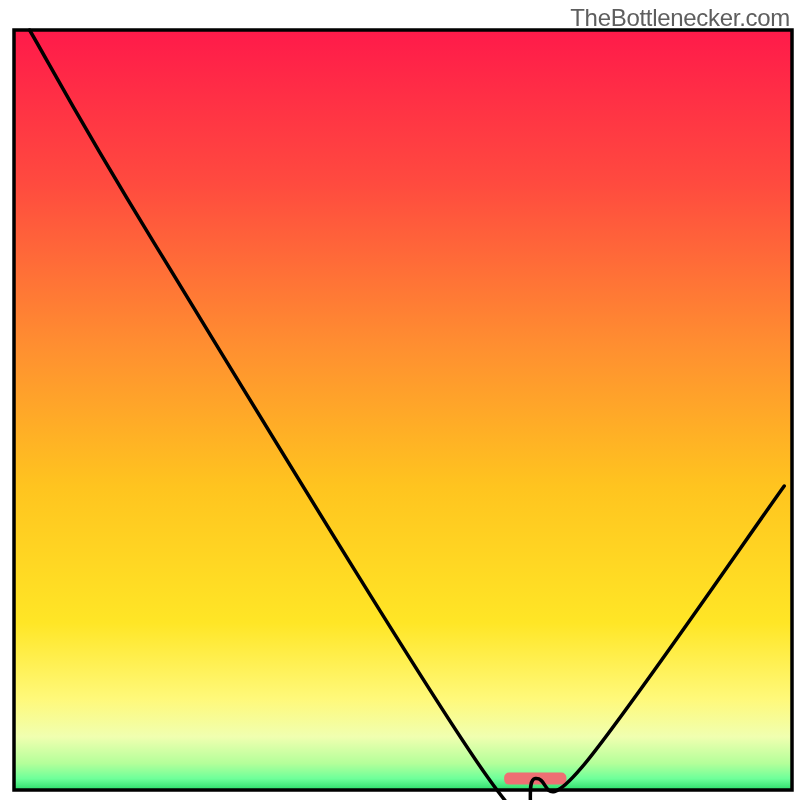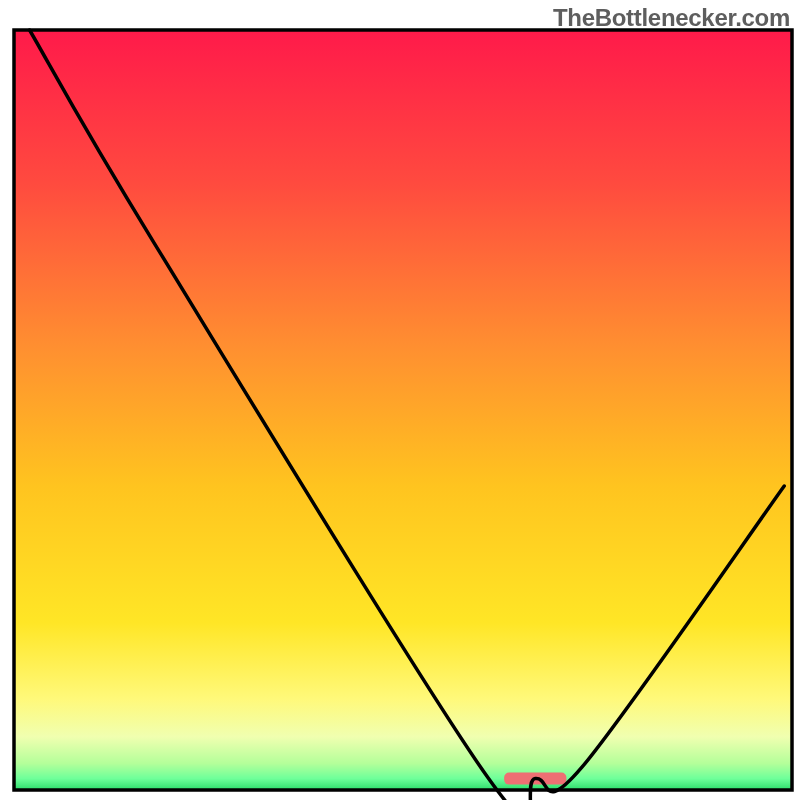--- a/index.html
+++ b/index.html
@@ -14,21 +14,21 @@
     position: relative;
     width: 800px;
     height: 800px;
   }
   .watermark {
     position: absolute;
     top: 4px;
     right: 10px;
     color: #5e5e5e;
     font-size: 24px;
-    font-weight: 700;
+    font-weight: 400;
     letter-spacing: -0.3px;
     z-index: 10;
   }
   svg.plot {
     position: absolute;
     left: 0;
     top: 0;
     width: 800px;
     height: 800px;
   }

